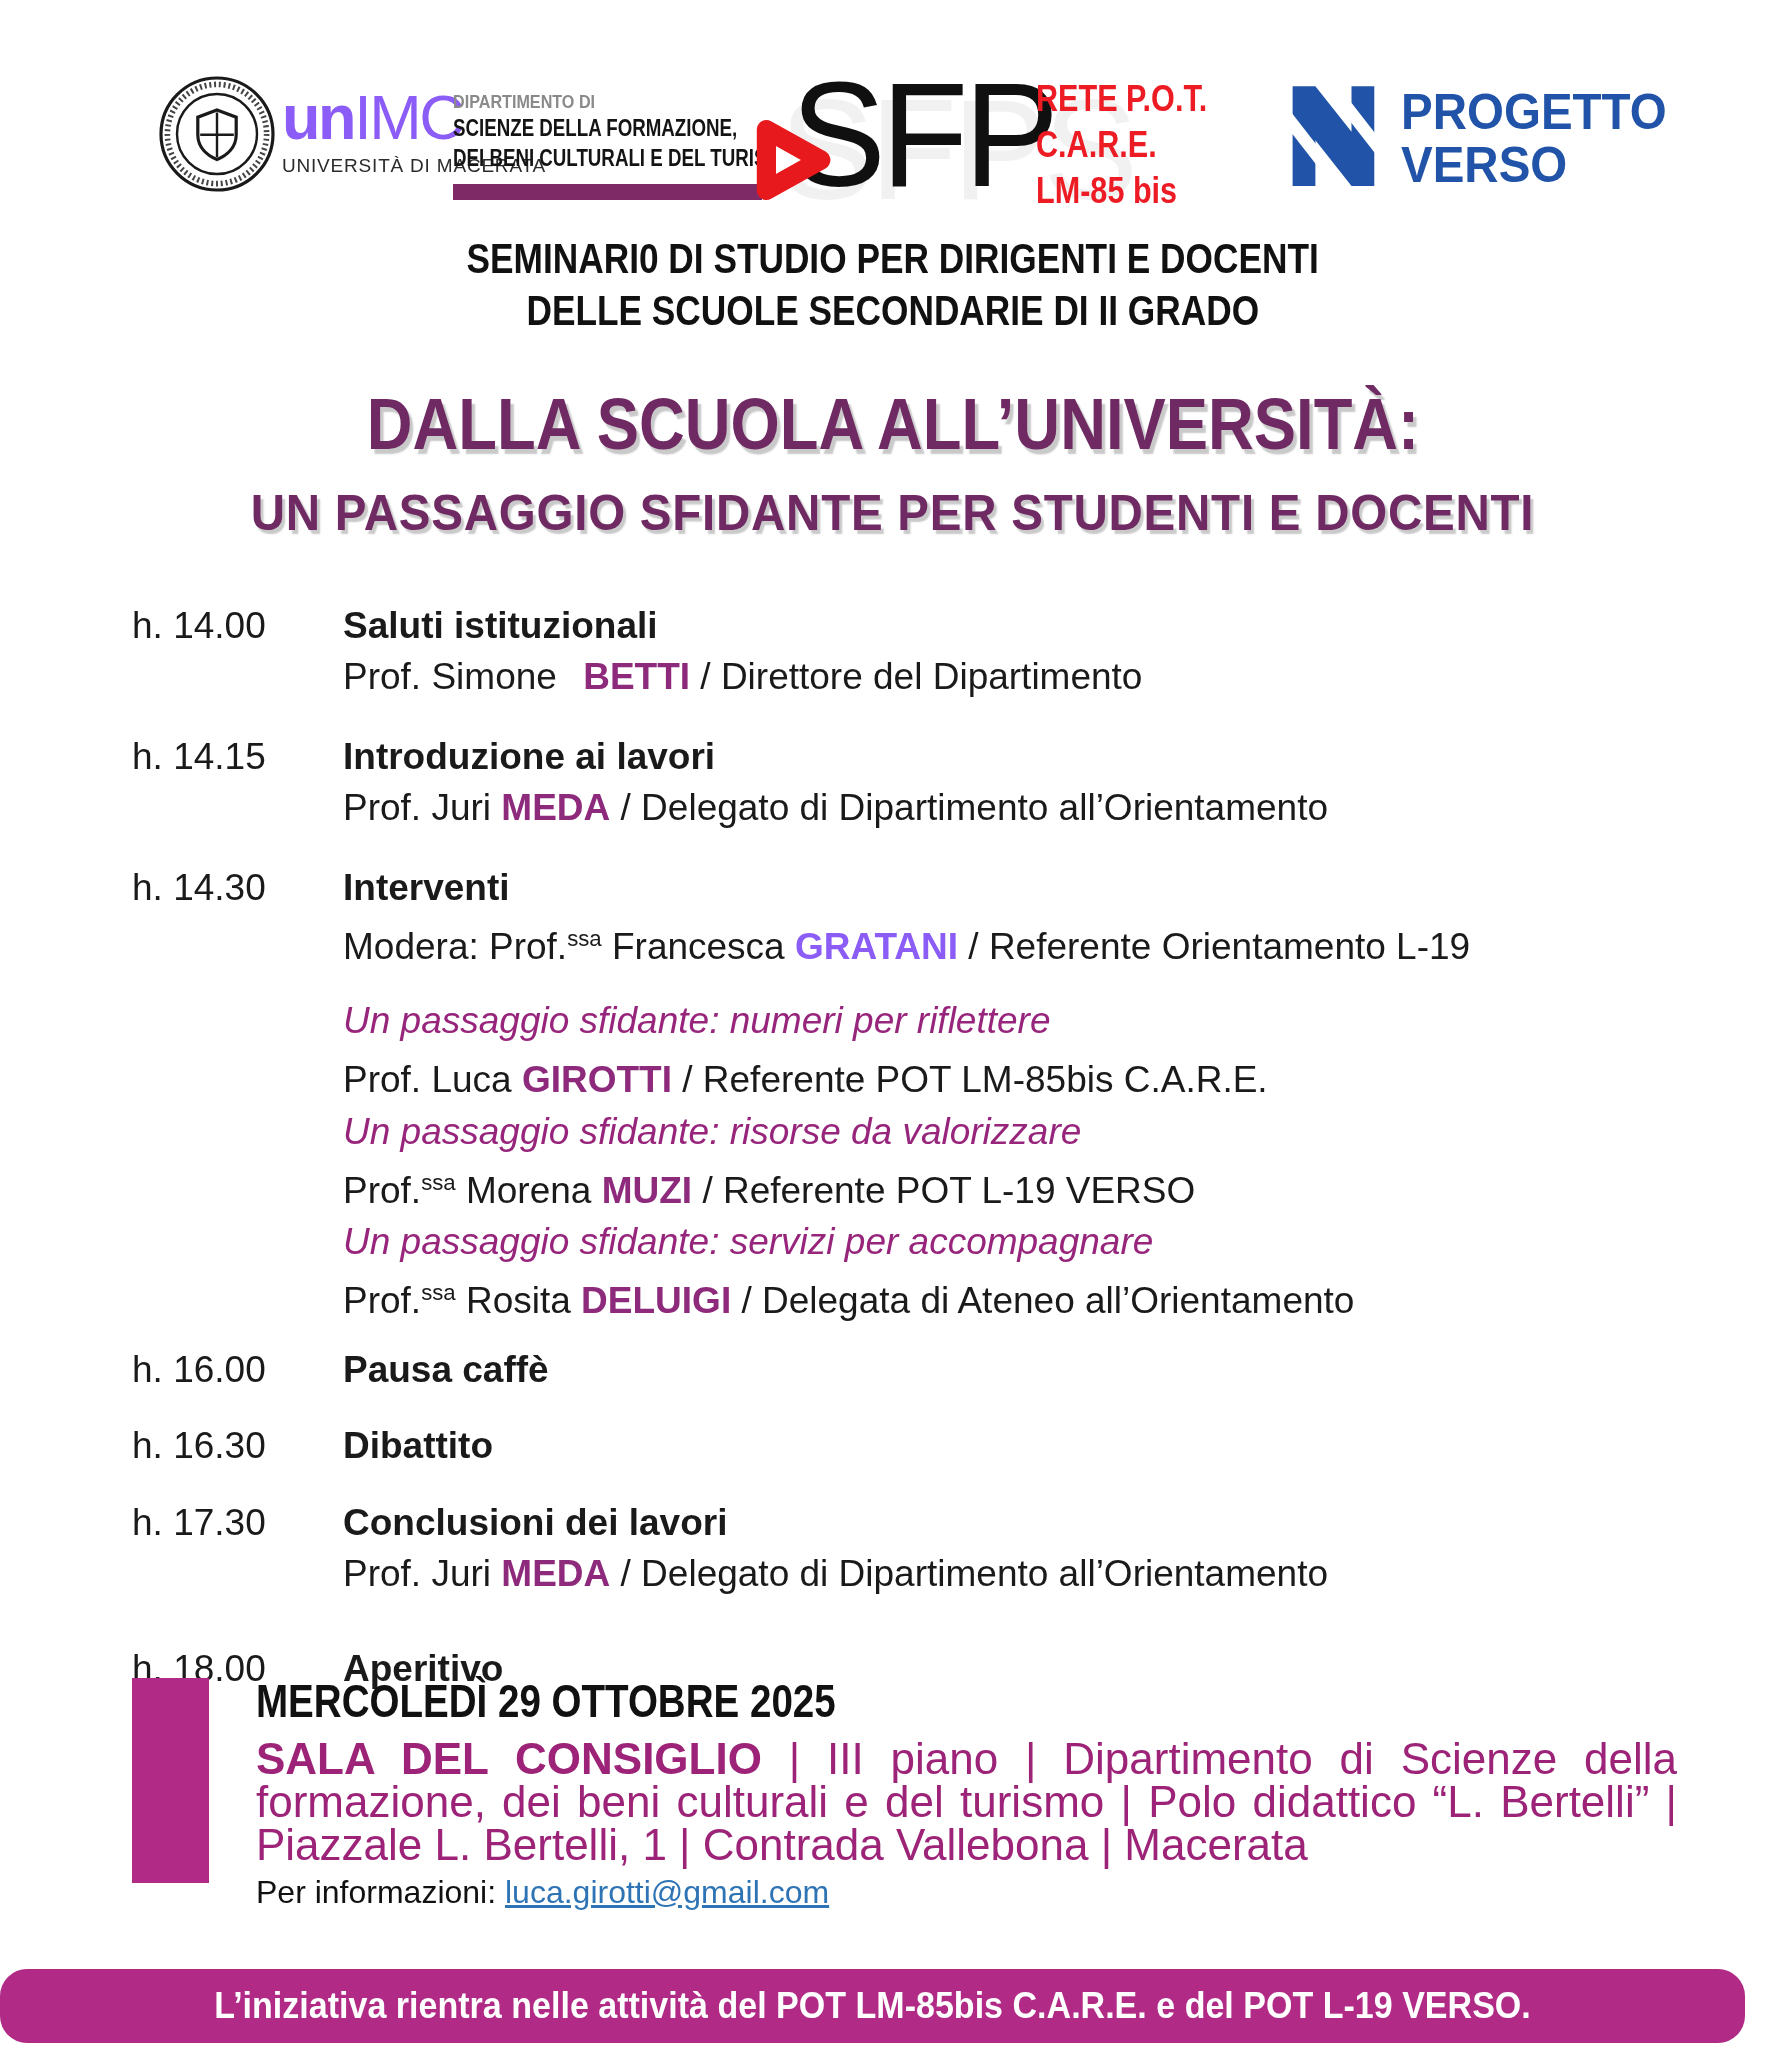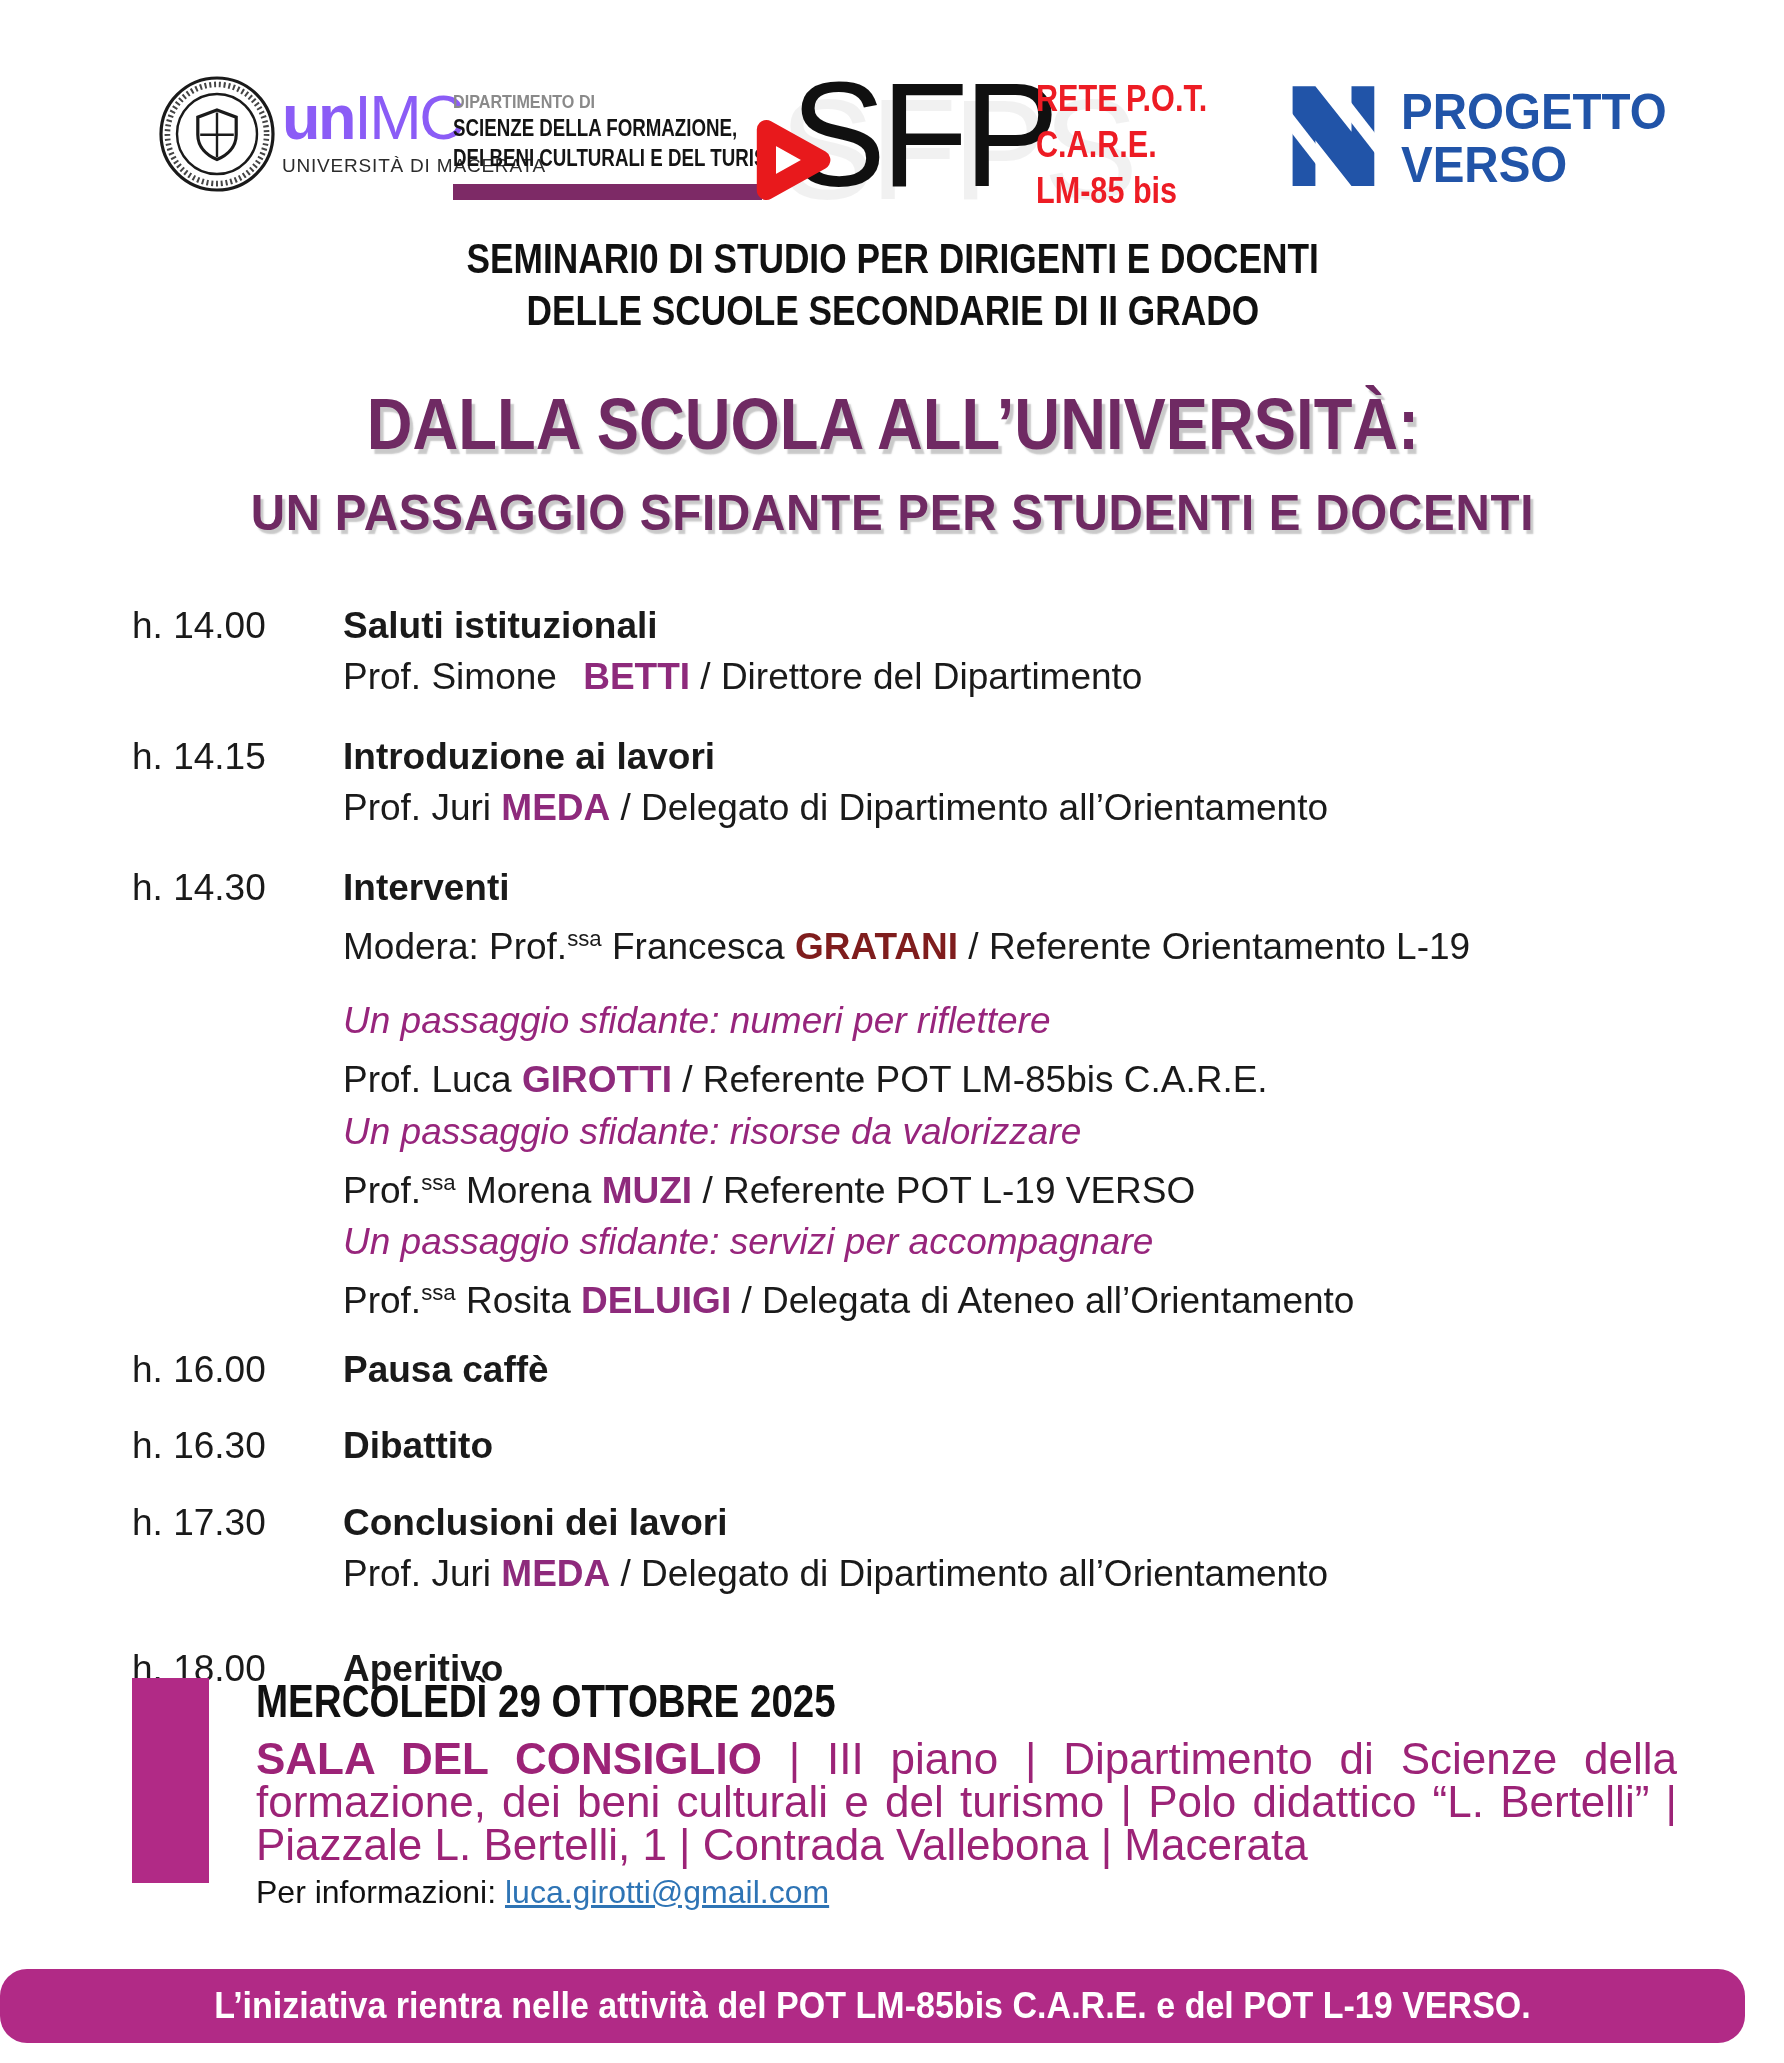--- a/index.html
+++ b/index.html
@@ -139,21 +139,21 @@
       <div class="desc">
         <div class="item-title">Introduzione ai lavori</div>
         <div><span>Prof. Juri </span><span class="nm" style="color:#8e2a7c;">MEDA</span><span> / Delegato di Dipartimento all’Orientamento</span></div>
       </div>
     </div>
 
     <div class="row gap1">
       <div class="time">h. 14.30</div>
       <div class="desc">
         <div class="item-title">Interventi</div>
-        <div><span>Modera: Prof.</span><sup class="ssa">ssa</sup><span> Francesca </span><span class="nm" style="color:#7f1d1d;">GRATANI</span><span> / Referente Orientamento L-19</span></div>
+        <div><span>Modera: Prof.</span><sup class="ssa">ssa</sup><span> Francesca </span><span class="nm" style="color:#8b5cf6;">GRATANI</span><span> / Referente Orientamento L-19</span></div>
 
         <div class="talks">
           <div class="topic" style="color:#97257c;">Un passaggio sfidante: numeri per riflettere</div>
           <div><span>Prof. Luca </span><sup class="ssa"></sup><span></span><span class="nm" style="color:#8e2a7c;">GIROTTI</span><span> / Referente POT LM-85bis C.A.R.E.</span></div>
 
           <div class="topic" style="color:#97257c;">Un passaggio sfidante: risorse da valorizzare</div>
           <div><span>Prof.</span><sup class="ssa">ssa</sup><span> Morena </span><span class="nm" style="color:#8e2a7c;">MUZI</span><span> / Referente POT L-19 VERSO</span></div>
 
           <div class="topic" style="color:#97257c;">Un passaggio sfidante: servizi per accompagnare</div>
           <div><span>Prof.</span><sup class="ssa">ssa</sup><span> Rosita </span><span class="nm" style="color:#8e2a7c;">DELUIGI</span><span> / Delegata di Ateneo all’Orientamento</span></div>

